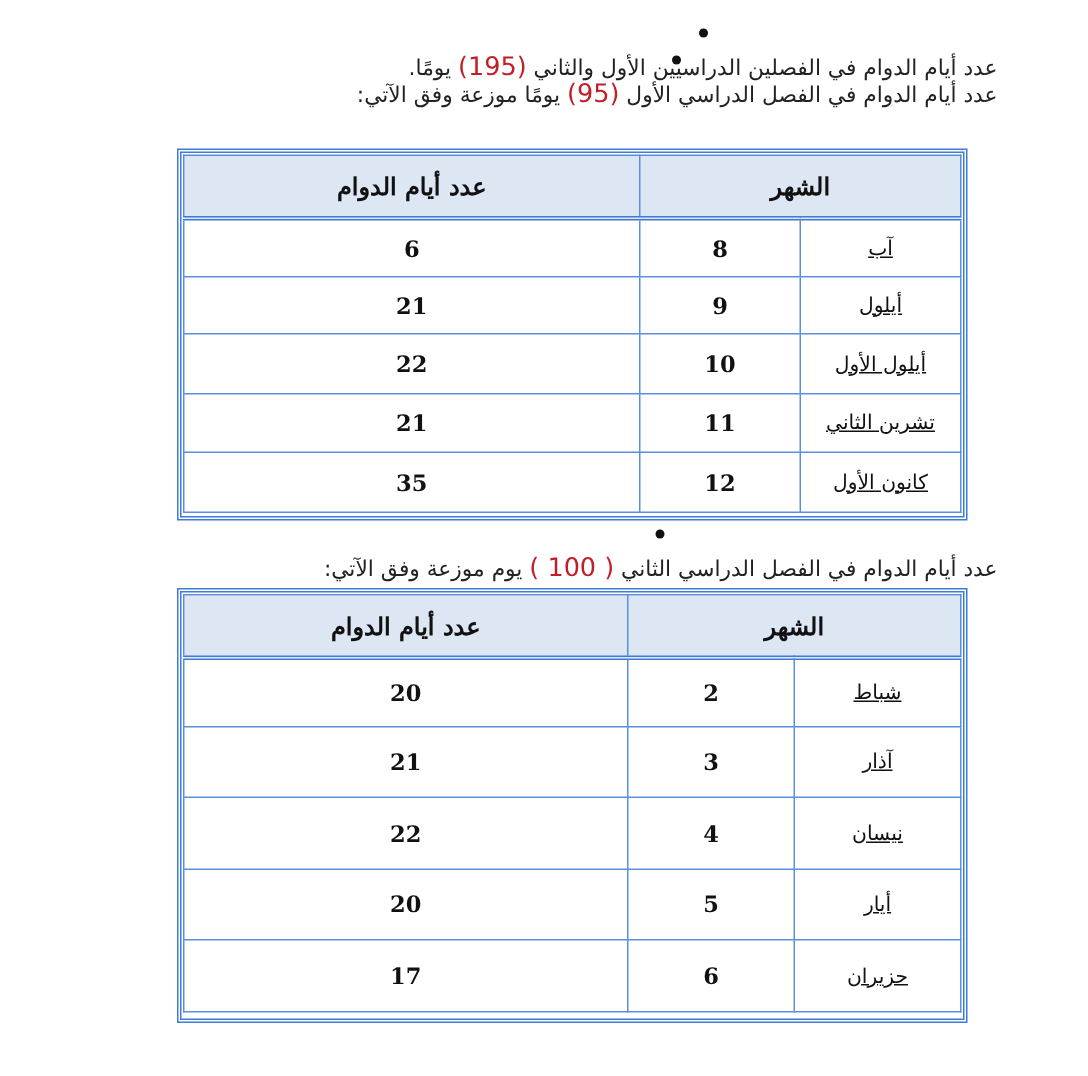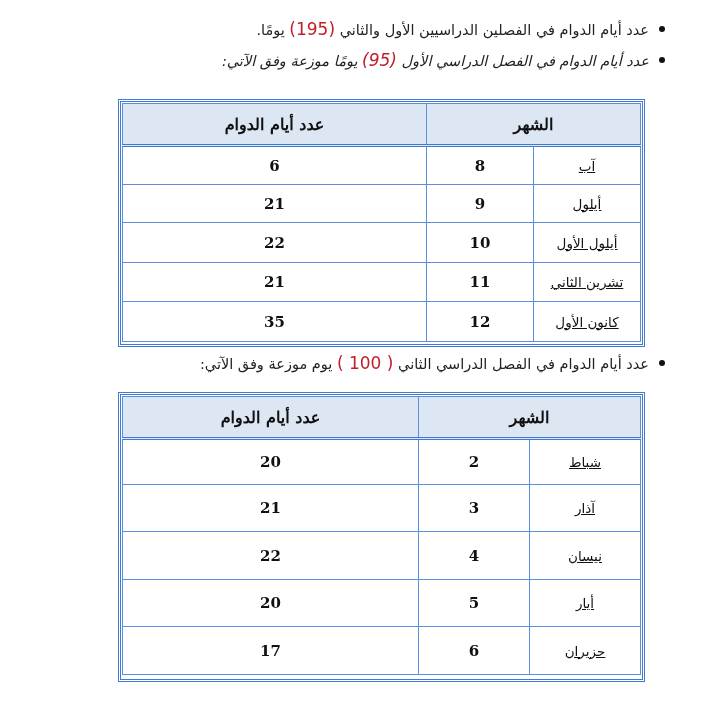--- a/index.html
+++ b/index.html
@@ -3,21 +3,21 @@
 <meta charset="utf-8">
 <style>
   html, body { margin: 0; padding: 0; }
   body {
     width: 725px; height: 717px; background: #ffffff; position: relative; overflow: hidden;
     font-family: "DejaVu Serif", "Liberation Serif", serif; color: #1a1a1a;
   }
   .bullet-line {
     position: absolute; right: 60px; direction: rtl; text-align: left;
     font-family: "DejaVu Sans", "Liberation Sans", sans-serif; font-size: 14.5px; color: #222;
-    white-space: nowrap; display: flex; align-items: center; gap: 10px;
+    white-space: nowrap; display: flex; align-items: center; gap: 10px; flex-direction: column;
   }
   .bullet-dot { width: 6px; height: 6px; border-radius: 50%; background: #111; display: inline-block; flex: 0 0 auto; }
   .red { color: #c0202a; font-size: 17px; }
   .tbl-wrap {
     position: absolute; left: 118px; width: 527px;
     border: 3px double #3f7ad6; padding: 1px; box-sizing: border-box; background: #fff;
   }
   table { border-collapse: collapse; width: 100%; direction: rtl; table-layout: fixed; }
   th {
     background: #dde6f3; font-weight: bold; font-size: 16px; text-align: center;
@@ -33,21 +33,21 @@
 
 <div class="bullet-line" style="top:19px;">
   <span class="bullet-dot"></span>
   <span>
     <span>عدد أيام الدوام في الفصلين الدراسيين الأول والثاني</span>
     <span class="red">(195)</span>
     <span>يومًا.</span>
   </span>
 </div>
 
-<div class="bullet-line" style="top:50px;font-style:italic;">
+<div class="bullet-line" style="top:37px;">
   <span class="bullet-dot"></span>
   <span>
     <span>عدد أيام الدوام في الفصل الدراسي الأول</span>
     <span class="red">(95)</span>
     <span>يومًا موزعة وفق الآتي:</span>
   </span>
 </div>
 
 <div class="tbl-wrap" style="top:99px; height:248px;">
   <table>

